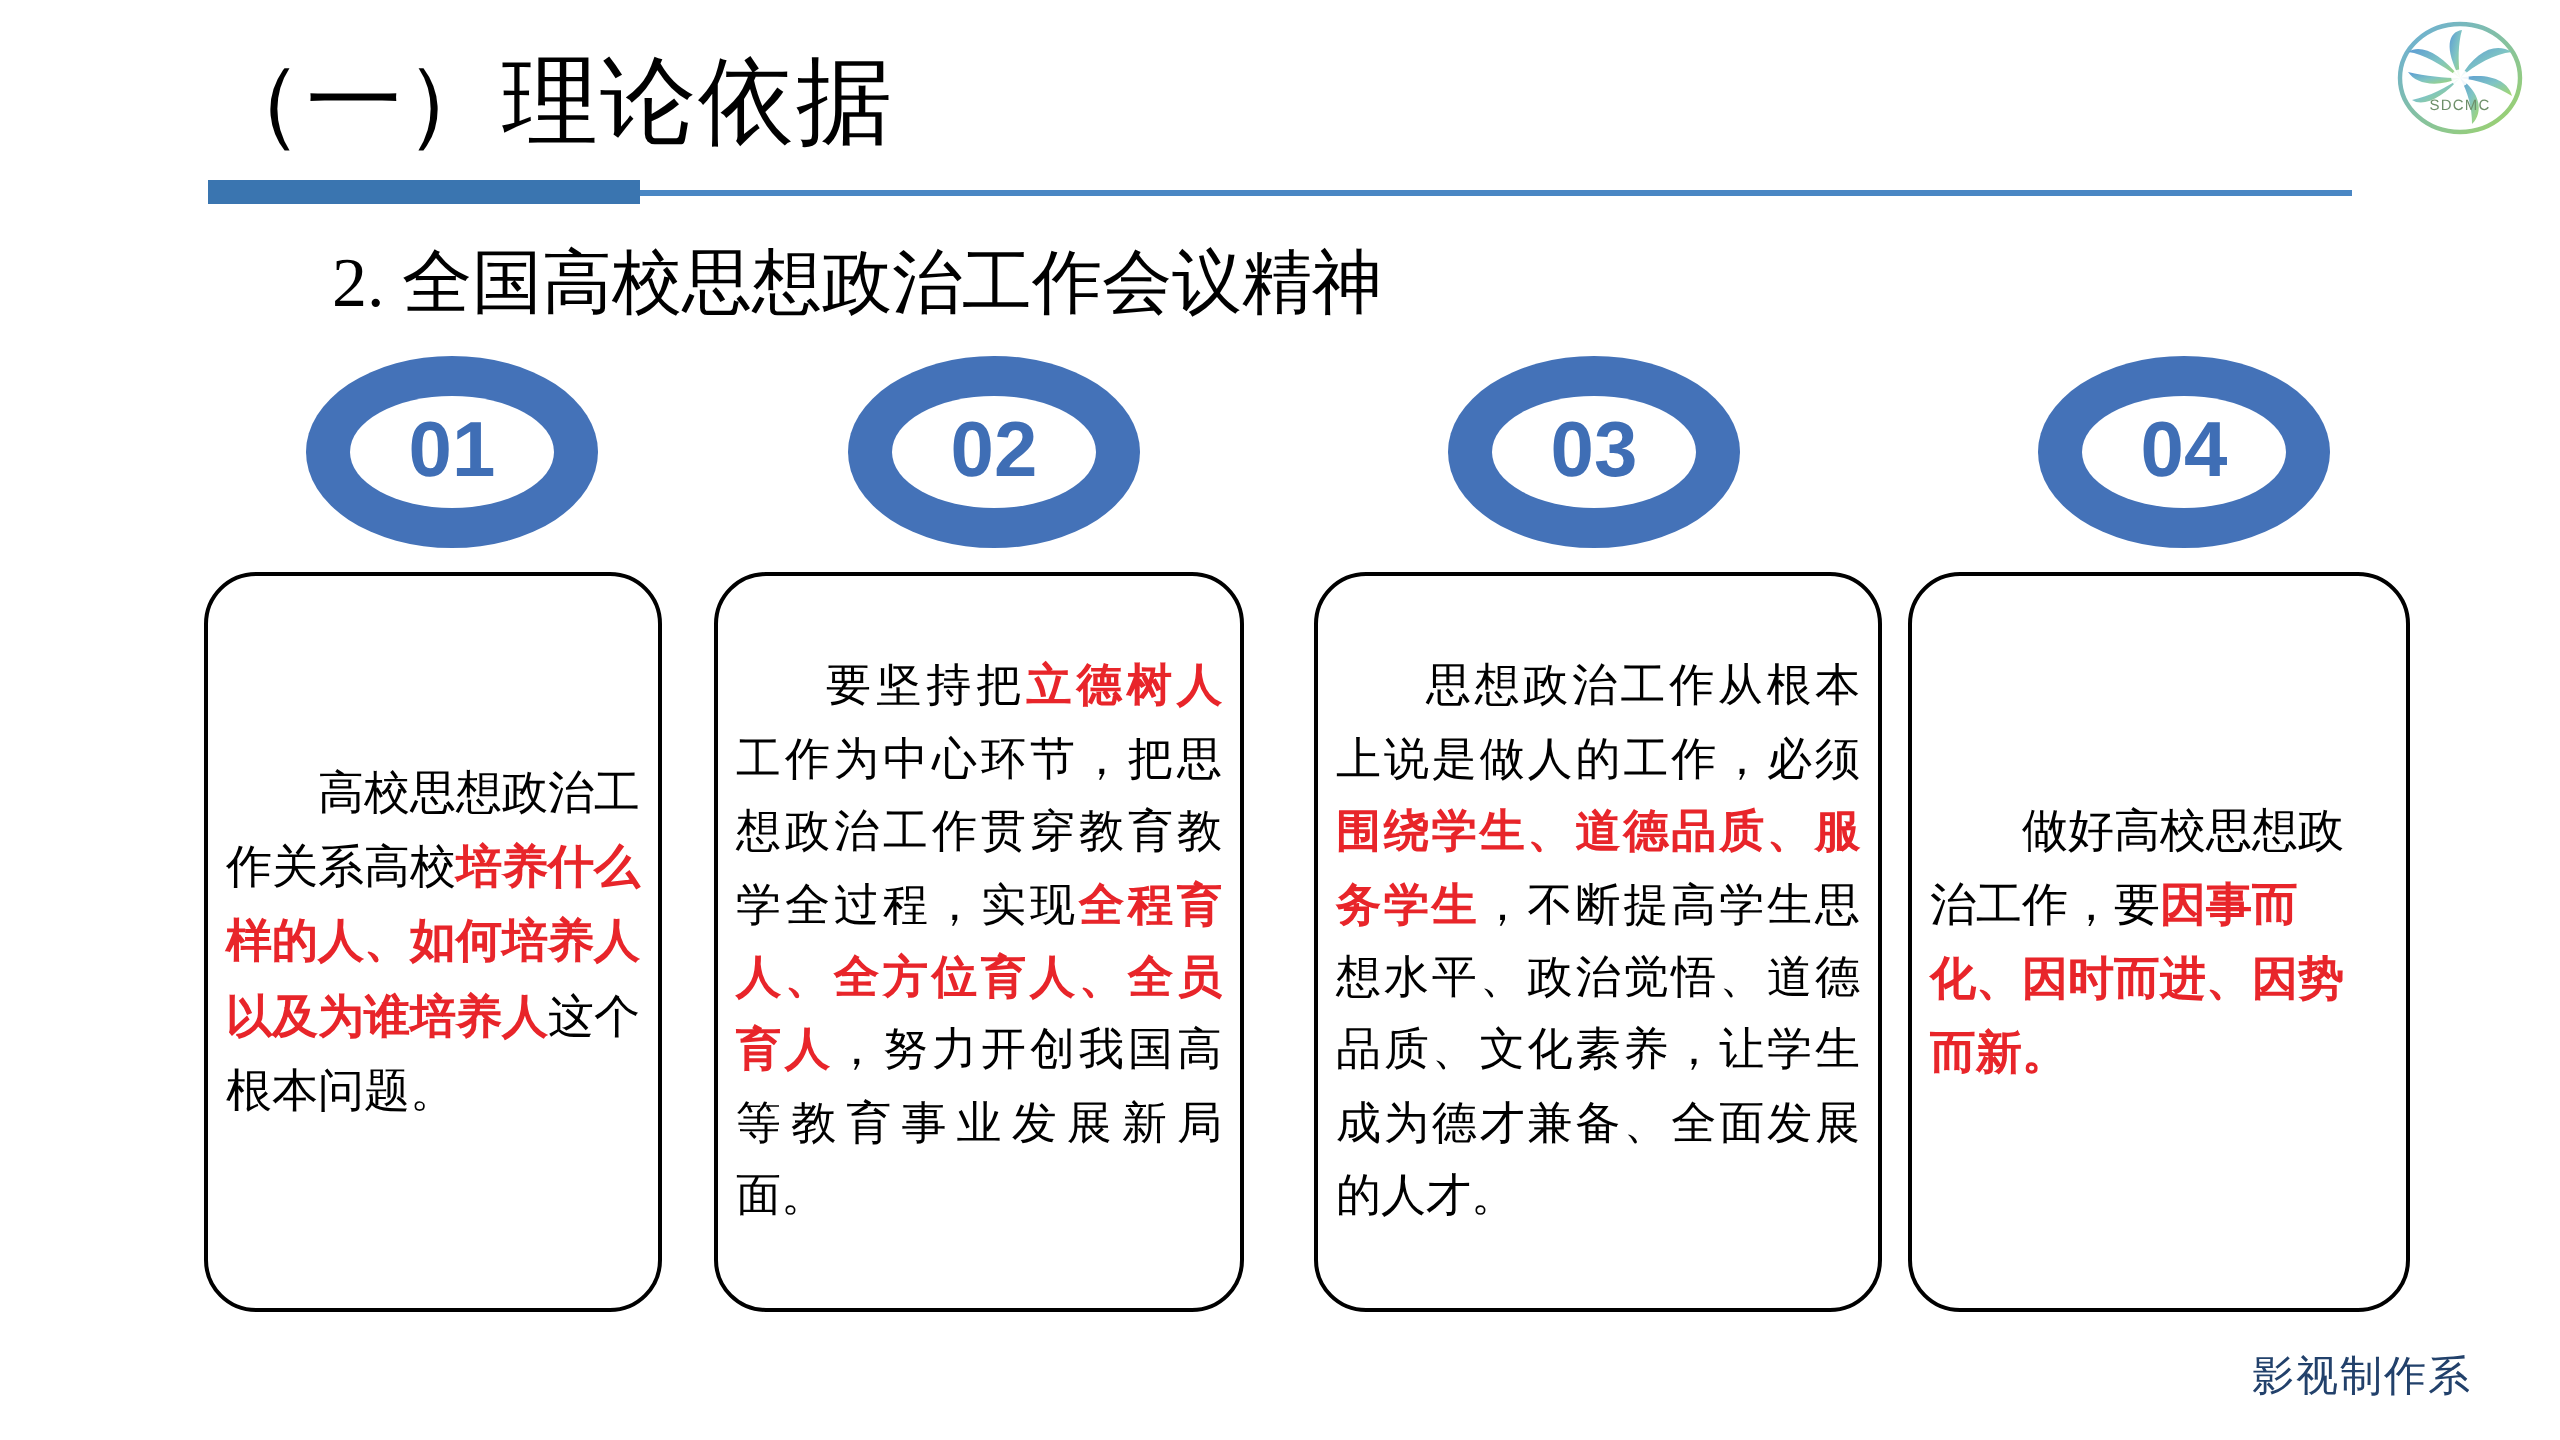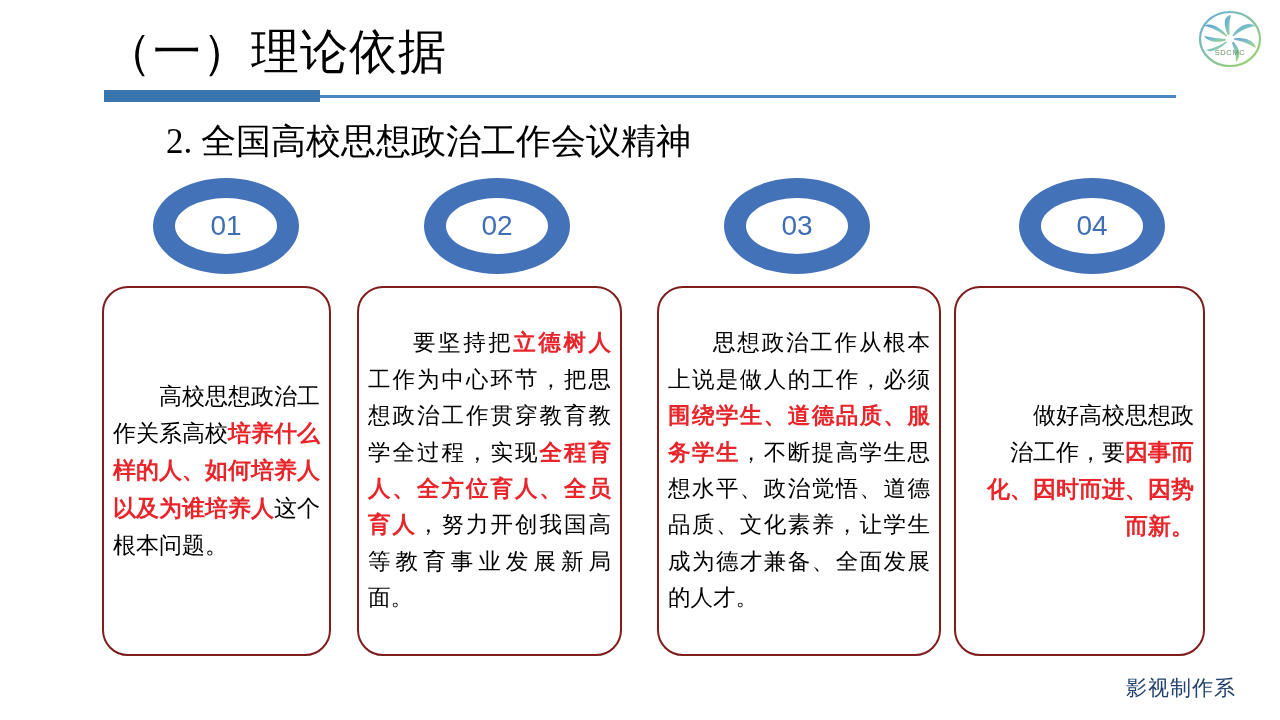--- a/index.html
+++ b/index.html
@@ -98,34 +98,34 @@
     bottom: 20px;
     border-radius: 50%;
     background: #ffffff;
   }
   .badge-num {
     position: absolute;
     inset: 0;
     display: flex;
     align-items: center;
     justify-content: center;
-    font-size: 28px;
+    font-size: 39px;
     color: #3F6EB5;
     font-family: "Liberation Sans", "DejaVu Sans", sans-serif;
-    font-weight: 400;
+    font-weight: 700;
     letter-spacing: 0px;
     z-index: 2;
   }
 
   
   .card {
     position: absolute;
     top: 286px;
     height: 370px;
-    border: 2px solid #7f1d1d;
+    border: 2px solid #000000;
     border-radius: 26px;
     background: #ffffff;
     display: flex;
     align-items: center;
     overflow: hidden;
   }
   .card-1 { left: 102px;  width: 229px; }
   .card-2 { left: 357px;  width: 265px; }
   .card-3 { left: 657px;  width: 284px; }
   .card-4 { left: 954px;  width: 251px; }
@@ -135,21 +135,21 @@
     padding: 0 9px;
     font-size: 23px;
     line-height: 1.62;
     color: #000000;
     text-align: justify;
     text-justify: inter-ideograph;
     text-indent: 2em;
   }
   .card-2 .card-body,
   .card-3 .card-body { font-size: 22.5px; }
-  .card-4 .card-body { text-align: right; }
+  .card-4 .card-body { text-align: left; }
 
   .hl {
     color: #E8252A;
     font-weight: bold;
   }
 
   
   .footer {
     position: absolute;
     right: 44px;

